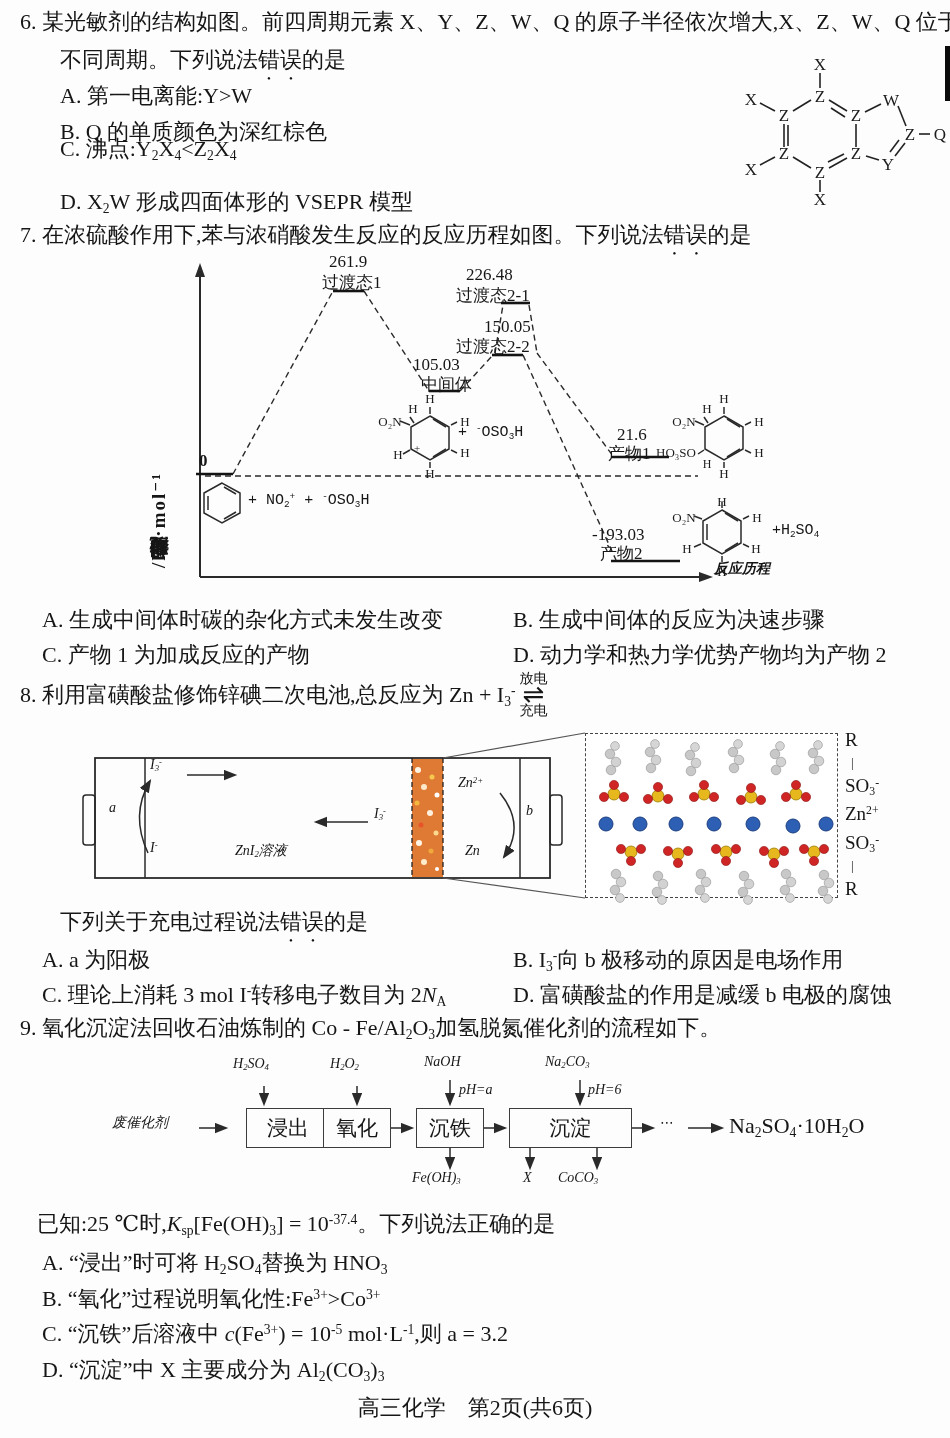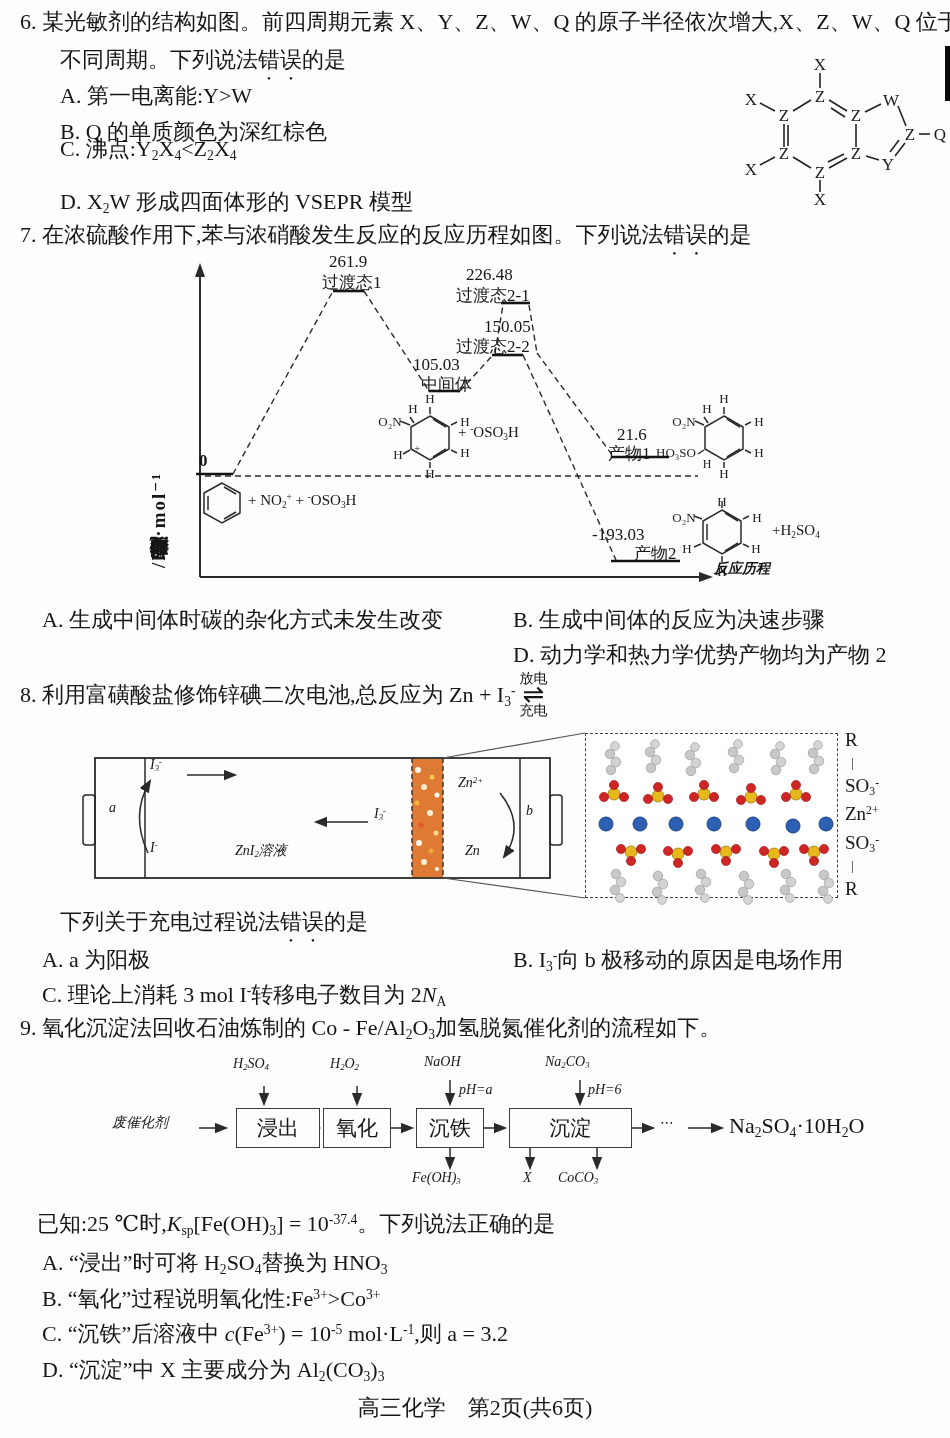--- a/index.html
+++ b/index.html
@@ -2,21 +2,21 @@
 <html><head>
 <meta charset="utf-8">
 <style>
   html,body{margin:0;padding:0;background:#e8e8e8;}
   .page{position:relative;width:950px;height:1438px;background:#fdfdfd;margin:0 auto;
         font-family:"Liberation Serif","DejaVu Serif",serif;color:#161616;overflow:hidden;}
   .abs{position:absolute;white-space:nowrap;}
   .t{font-size:22px;line-height:1.3;}
   .t20{font-size:14px;font-style:italic;}
   .t17{font-size:17px;}
-  .t15{font-size:15px;}
+  .t15{font-size:15px;font-family:Liberation Mono, monospace;}
   sub{font-size:62%;vertical-align:-0.28em;line-height:0;}
   sup{font-size:62%;vertical-align:0.5em;line-height:0;}
   i{font-style:italic;}
   .emdot{-webkit-text-emphasis:filled dot #111;-webkit-text-emphasis-position:under;
          text-emphasis:filled dot #111;text-emphasis-position:under left;}
   .vert{writing-mode:vertical-rl;transform:rotate(180deg);font-size:19px;letter-spacing:2px;font-weight:bold;}
   .eqstack{display:inline-flex;flex-direction:column;align-items:center;line-height:1;margin:0 4px;vertical-align:middle;}
   .eqsmall{font-size:14px;}
   .eqarr{font-size:26px;line-height:.68;font-family:"DejaVu Sans",sans-serif;}
   .q8line{display:flex;align-items:center;}
@@ -198,27 +198,28 @@
   <div class="abs t17" style="left:322px;top:271px">过渡态1</div>
   <div class="abs t17" style="left:466px;top:265px">226.48</div>
   <div class="abs t17" style="left:456px;top:284px">过渡态2-1</div>
   <div class="abs t17" style="left:484px;top:317px">150.05</div>
   <div class="abs t17" style="left:456px;top:335px">过渡态2-2</div>
   <div class="abs t17" style="left:413px;top:355px">105.03</div>
   <div class="abs t17" style="left:421px;top:373px">中间体</div>
   <div class="abs t17" style="left:617px;top:425px">21.6</div>
   <div class="abs t17" style="left:608px;top:442px">产物1</div>
   <div class="abs t17" style="left:592px;top:525px">-193.03</div>
-  <div class="abs t17" style="left:634px;top:542px">产物2</div>
+  <div class="abs t17" style="left:600px;top:542px">产物2</div>
   <div class="abs t15" style="left:248px;top:492px">+ NO<sub>2</sub><sup>+</sup> + <sup>-</sup>OSO<sub>3</sub>H</div>
   <div class="abs t15" style="left:458px;top:424px">+ <sup>-</sup>OSO<sub>3</sub>H</div>
   <div class="abs t15" style="left:772px;top:522px">+H<sub>2</sub>SO<sub>4</sub></div>
 
   <div class="abs t" style="left:513px;top:606px">B. 生成中间体的反应为决速步骤</div>
   <div class="abs t" style="left:42px;top:606px">A. 生成中间体时碳的杂化方式未发生改变</div>
+  <div class="abs t" style="left:42px;top:641px">C. 产物 1 为加成反应的产物</div>
   <div class="abs t" style="left:513px;top:641px">D. 动力学和热力学优势产物均为产物 2</div>
 
   <div class="abs t q8line" style="left:20px;top:672px;height:46px">
     <span>8. 利用富磺酸盐修饰锌碘二次电池,总反应为 Zn + I<sub>3</sub><sup>-</sup></span>
     <span class="eqstack">
       <span class="eqsmall">放电</span>
       <span class="eqarr">⇌</span>
       <span class="eqsmall">充电</span>
     </span>
   </div>
@@ -336,20 +337,21 @@
     <span>Zn<sup>2+</sup></span>
     <span>SO<sub>3</sub><sup>-</sup></span>
     <span class="bar">|</span>
     <span>R</span>
   </div>
 
   <div class="abs t" style="left:60px;top:908px">下列关于充电过程说法<span class="emdot">错误</span>的是</div>
   <div class="abs t" style="left:42px;top:946px">A. a 为阳极</div>
   <div class="abs t" style="left:513px;top:946px">B. I<sub>3</sub><sup>-</sup>向 b 极移动的原因是电场作用</div>
   <div class="abs t" style="left:42px;top:981px">C. 理论上消耗 3 mol I<sup>-</sup>转移电子数目为 2<i>N</i><sub>A</sub></div>
+  <div class="abs t" style="left:513px;top:981px">D. 富磺酸盐的作用是减缓 b 电极的腐蚀</div>
 
   <div class="abs t" style="left:20px;top:1014px">9. 氧化沉淀法回收石油炼制的 Co - Fe/Al<sub>2</sub>O<sub>3</sub>加氢脱氮催化剂的流程如下。</div>
 
   <svg style="left:100px;top:1050px" width="845" height="152" viewBox="100 1050 845 152">
     <defs>
       <marker id="ah3" markerWidth="10" markerHeight="8" refX="7.5" refY="3.5" orient="auto">
         <path d="M0,0L9,3.5L0,7Z" fill="#2a2a2a"></path>
       </marker>
     </defs>
     <g class="sv">
@@ -363,21 +365,21 @@
       <line x1="357" y1="1086" x2="357" y2="1104" marker-end="url(#ah3)"></line>
       <line x1="450" y1="1080" x2="450" y2="1104" marker-end="url(#ah3)"></line>
       <line x1="580" y1="1080" x2="580" y2="1104" marker-end="url(#ah3)"></line>
       <line x1="450" y1="1148" x2="450" y2="1168" marker-end="url(#ah3)"></line>
       <line x1="530" y1="1148" x2="530" y2="1168" marker-end="url(#ah3)"></line>
       <line x1="597" y1="1148" x2="597" y2="1168" marker-end="url(#ah3)"></line>
     </g>
   </svg>
 
   <div class="abs t20" style="left:112px;top:1114px">废催化剂</div>
-  <div class="fbox" style="left:236px;top:1108px;width:84px;height:40px">浸出</div>
+  <div class="fbox" style="left:246px;top:1108px;width:84px;height:40px">浸出</div>
   <div class="fbox" style="left:323px;top:1108px;width:68px;height:40px">氧化</div>
   <div class="fbox" style="left:416px;top:1108px;width:68px;height:40px">沉铁</div>
   <div class="fbox" style="left:509px;top:1108px;width:123px;height:40px">沉淀</div>
   <div class="abs t20" style="left:233px;top:1056px">H<sub>2</sub>SO<sub>4</sub></div>
   <div class="abs t20" style="left:330px;top:1056px">H<sub>2</sub>O<sub>2</sub></div>
   <div class="abs t20" style="left:424px;top:1054px">NaOH</div>
   <div class="abs t20" style="left:545px;top:1054px">Na<sub>2</sub>CO<sub>3</sub></div>
   <div class="abs t20" style="left:459px;top:1082px">pH=a</div>
   <div class="abs t20" style="left:588px;top:1082px">pH=6</div>
   <div class="abs t20" style="left:412px;top:1170px">Fe(OH)<sub>3</sub></div>

